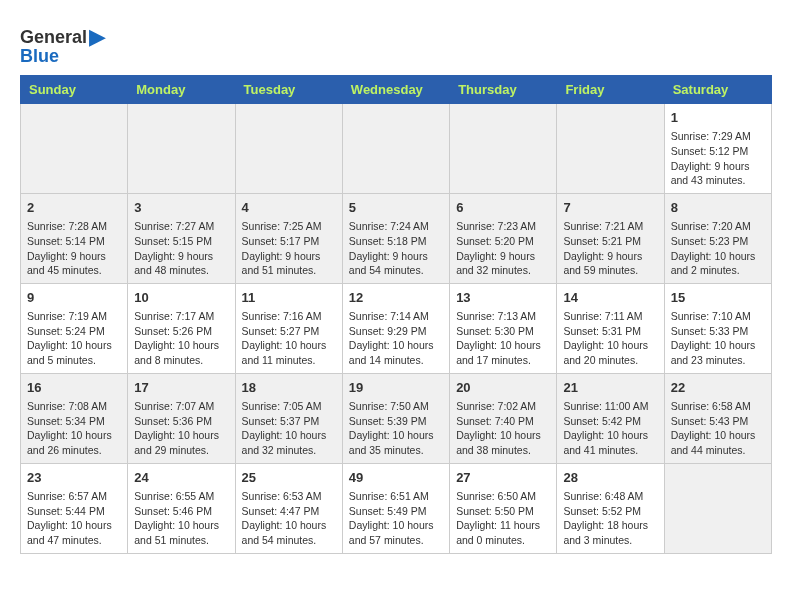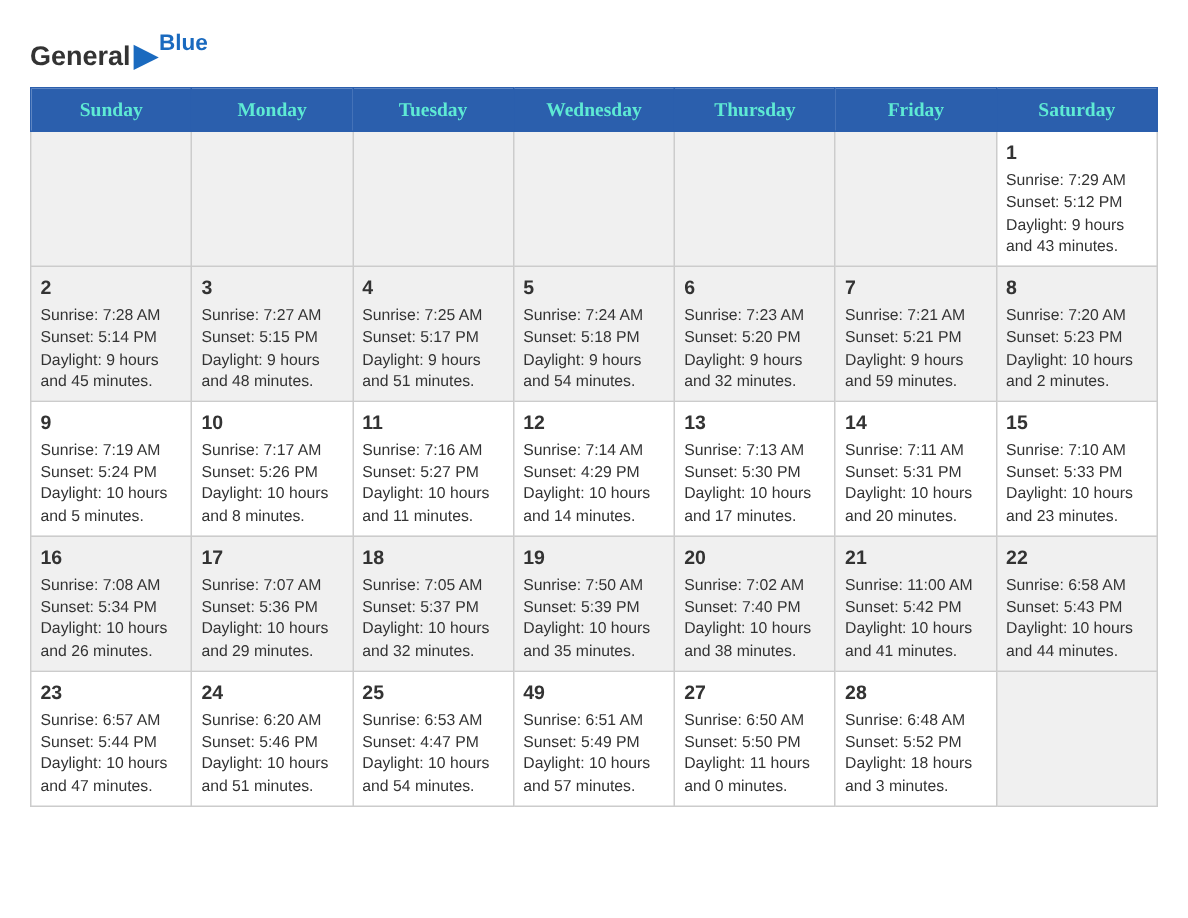--- a/index.html
+++ b/index.html
@@ -19,38 +19,37 @@
       font-weight: bold;
       color: #222;
     }
     .header-subtitle {
       font-size: 16px;
       color: #444;
     }
     .logo {
       float: left;
       display: flex;
-      flex-direction: row;
+      flex-direction: column;
       align-items: flex-start;
       margin-top: 4px;
     }
     .calendar {
       width: 100%;
       border-collapse: collapse;
       margin-top: 8px;
       clear: both;
     }
     .calendar th {
       background-color: #2b5fad;
-      color: #5eead4;
-      text-align: center;
+      color: #bef264;
+      text-align: left;
       padding: 6px 8px;
       font-size: 13px;
       border: 1px solid #2b5fad;
-      font-family: Liberation Serif, serif;
     }
     .calendar td {
       border: 1px solid #ccc;
       vertical-align: top;
       padding: 5px 6px;
       width: 107px;
       min-height: 80px;
       font-size: 10.5px;
       color: #333;
       line-height: 1.4;
@@ -73,21 +72,21 @@
   </style>
 </head>
 <body>
 
 <div style="display:flex; justify-content:space-between; align-items:flex-start; margin-bottom:6px;">
   <div class="logo">
     <div style="display:flex; align-items:center;">
       <span style="font-size:18px; font-weight:bold; color:#333;">General</span>
       <span style="font-size:22px; color:#1a6abf; margin-left:2px;">▶</span>
     </div>
-    <span style="font-size:15px; font-weight:bold; color:#1a6abf; margin-top:-4px;">Blue</span>
+    <span style="font-size:18px; font-weight:bold; color:#1a6abf; margin-top:-4px;">Blue</span>
   </div>
   <div class="header">
     <div class="header-title"></div>
     <div class="header-subtitle"></div>
   </div>
 </div>
 
 <table class="calendar">
   <thead>
     <tr>
@@ -174,21 +173,21 @@
         </td>
         <td>
           <span class="day-number">11</span>
           <div>Sunrise: 7:16 AM</div>
           <div>Sunset: 5:27 PM</div>
           <div>Daylight: 10 hours and 11 minutes.</div>
         </td>
         <td>
           <span class="day-number">12</span>
           <div>Sunrise: 7:14 AM</div>
-          <div>Sunset: 4:29 PM</div>
+          <div>Sunset: 9:29 PM</div>
           <div>Daylight: 10 hours and 14 minutes.</div>
         </td>
         <td>
           <span class="day-number">13</span>
           <div>Sunrise: 7:13 AM</div>
           <div>Sunset: 5:30 PM</div>
           <div>Daylight: 10 hours and 17 minutes.</div>
         </td>
         <td>
           <span class="day-number">14</span>
@@ -249,21 +248,21 @@
       </tr>
       <tr class="row-white">
         <td>
           <span class="day-number">23</span>
           <div>Sunrise: 6:57 AM</div>
           <div>Sunset: 5:44 PM</div>
           <div>Daylight: 10 hours and 47 minutes.</div>
         </td>
         <td>
           <span class="day-number">24</span>
-          <div>Sunrise: 6:20 AM</div>
+          <div>Sunrise: 6:55 AM</div>
           <div>Sunset: 5:46 PM</div>
           <div>Daylight: 10 hours and 51 minutes.</div>
         </td>
         <td>
           <span class="day-number">25</span>
           <div>Sunrise: 6:53 AM</div>
           <div>Sunset: 4:47 PM</div>
           <div>Daylight: 10 hours and 54 minutes.</div>
         </td>
         <td>

